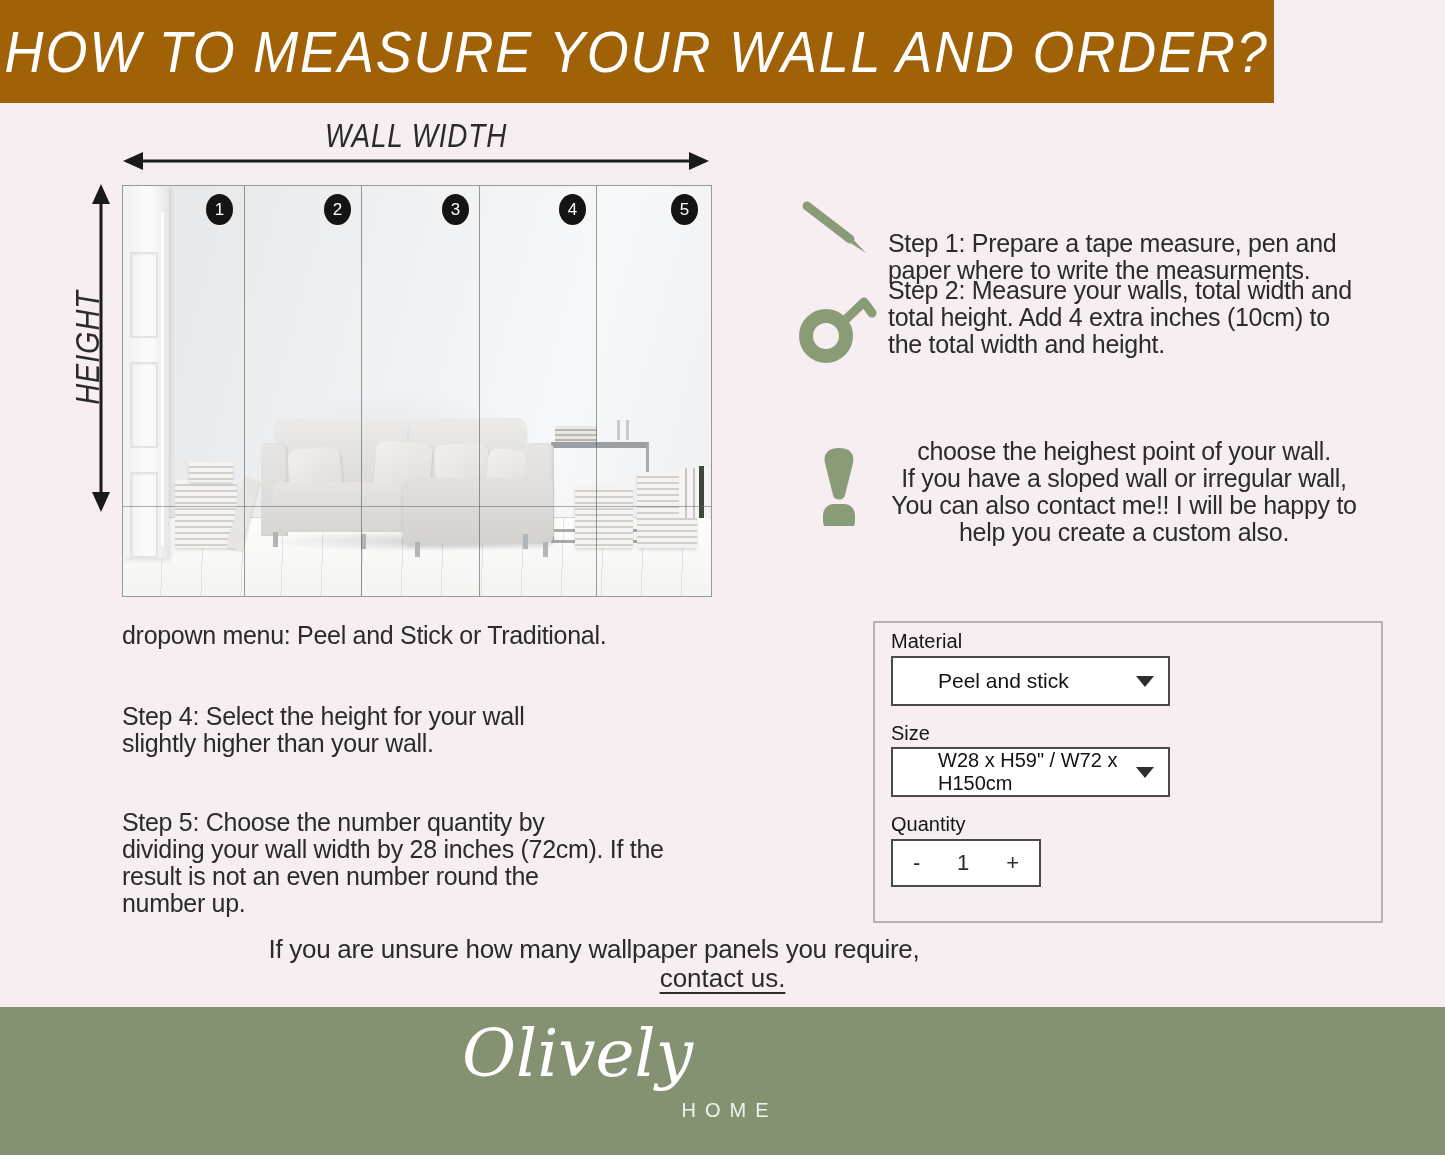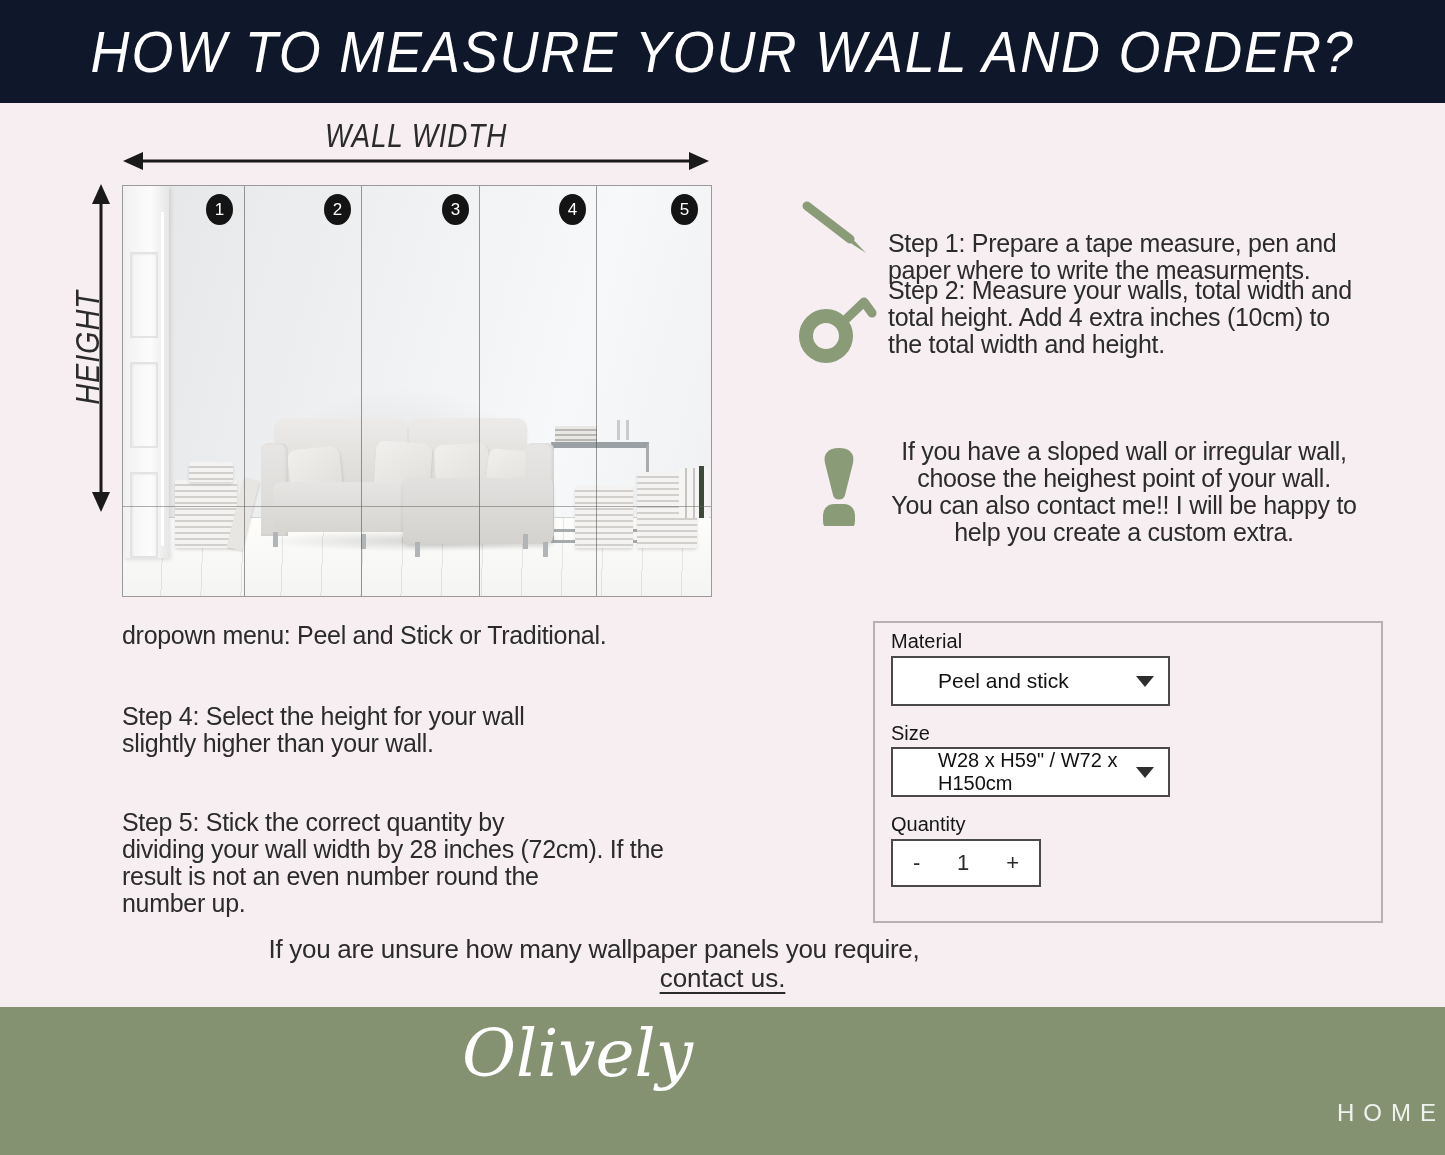--- a/index.html
+++ b/index.html
@@ -1,28 +1,28 @@
 <!DOCTYPE html>
 <html><head>
 <meta charset="utf-8">
 <style>
   html,body{margin:0;padding:0;}
   .page{position:relative;width:1445px;height:1155px;background:#f6eef0;overflow:hidden;
         font-family:"Liberation Sans",sans-serif;color:#2b2b2b;}
 
   
-  .top-banner{position:absolute;left:0;top:0;width:1445px;height:103px;background:#0f172a;
+  .top-banner{position:absolute;left:0;top:0;width:1274px;height:103px;background:#a16207;
               display:flex;align-items:center;justify-content:center;}
   .title{color:#ffffff;font-style:italic;font-size:58px;letter-spacing:2px;white-space:nowrap;
          transform:scaleX(.93);font-weight:400;}
   .bottom-banner{position:absolute;left:0;top:1007px;width:1445px;height:148px;background:#849272;}
   .brand{position:absolute;left:0;top:8px;width:1155px;text-align:center;color:#fff;
          font-family:"DejaVu Serif",serif;font-style:italic;font-size:66px;}
-  .brand-sub{position:absolute;left:0;top:92px;width:1445px;text-align:right;color:#f0f2ee;
-             font-size:24px;letter-spacing:9px;text-indent:14px;}
+  .brand-sub{position:absolute;left:0;top:92px;width:1445px;text-align:center;color:#f0f2ee;
+             font-size:20px;letter-spacing:9px;text-indent:14px;}
 
   
   .wall-width-label{position:absolute;left:122px;top:116px;width:588px;text-align:center;
                     font-style:italic;font-size:34px;letter-spacing:1px;transform:scaleX(.82);}
   .h-arrow{position:absolute;left:122px;top:148px;}
   .height-label{position:absolute;left:12px;top:328px;width:150px;text-align:center;
                 font-style:italic;font-size:34px;letter-spacing:1px;transform:rotate(-90deg) scaleX(.85);}
   .v-arrow{position:absolute;left:88px;top:183px;}
 
   .photo{position:absolute;left:122px;top:185px;width:588px;height:410px;
@@ -230,35 +230,35 @@
     <div class="stepline">Step 2: Measure your walls, total width and</div>
     <div class="stepline">total height.  Add 4 extra inches (10cm) to</div>
     <div class="stepline">the total  width and height.</div>
   </div>
 
   <svg class="icon excl-icon" width="50" height="80">
     <path d="M25 2 C36 2 41 8 39 17 L31 49 C30 55 20 55 19 49 L11 17 C9 8 14 2 25 2 Z" fill="#8a9b77"></path>
     <rect x="9" y="58" width="32" height="28" rx="11" fill="#8a9b77"></rect>
   </svg>
   <div class="note">
+    <div class="stepline">choose the heighest point of your wall.</div>
     <div class="stepline">If you have a sloped wall or irregular wall,</div>
-    <div class="stepline">choose the heighest point of your wall.</div>
     <div class="stepline">You can also contact me!! I will be happy to</div>
-    <div class="stepline">help you create a custom extra.</div>
+    <div class="stepline">help you create a custom also.</div>
   </div>
 
   <div class="step3">
     <div class="stepline">dropown  menu: Peel and Stick or Traditional.</div>
   </div>
   <div class="step4">
     <div class="stepline">Step 4: Select the height for your wall</div>
     <div class="stepline">slightly higher than your wall.</div>
   </div>
   <div class="step5">
-    <div class="stepline">Step 5: Stick the correct quantity by</div>
+    <div class="stepline">Step 5: Choose the number quantity by</div>
     <div class="stepline">dividing  your wall width by 28 inches (72cm). If the</div>
     <div class="stepline">result is not an even number round the</div>
     <div class="stepline">number up.</div>
   </div>
 
   <div class="order-form">
     <div class="form-label lab-material">Material</div>
     <div class="dropdown dd-material">
       <span class="dd-value">Peel and stick</span>
       <span class="dd-arrow"></span>

